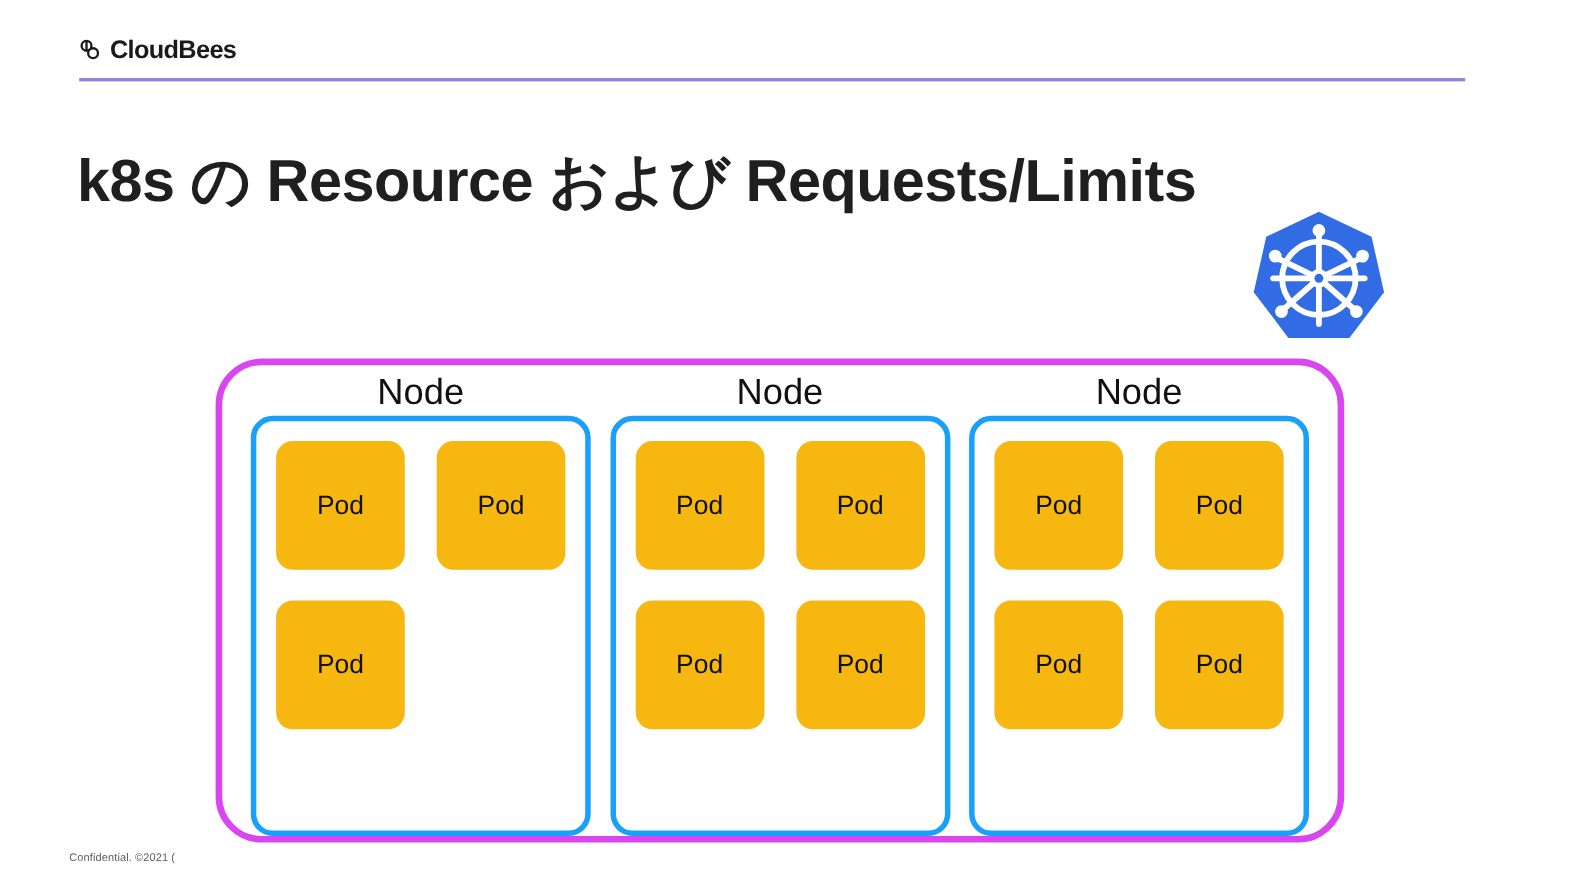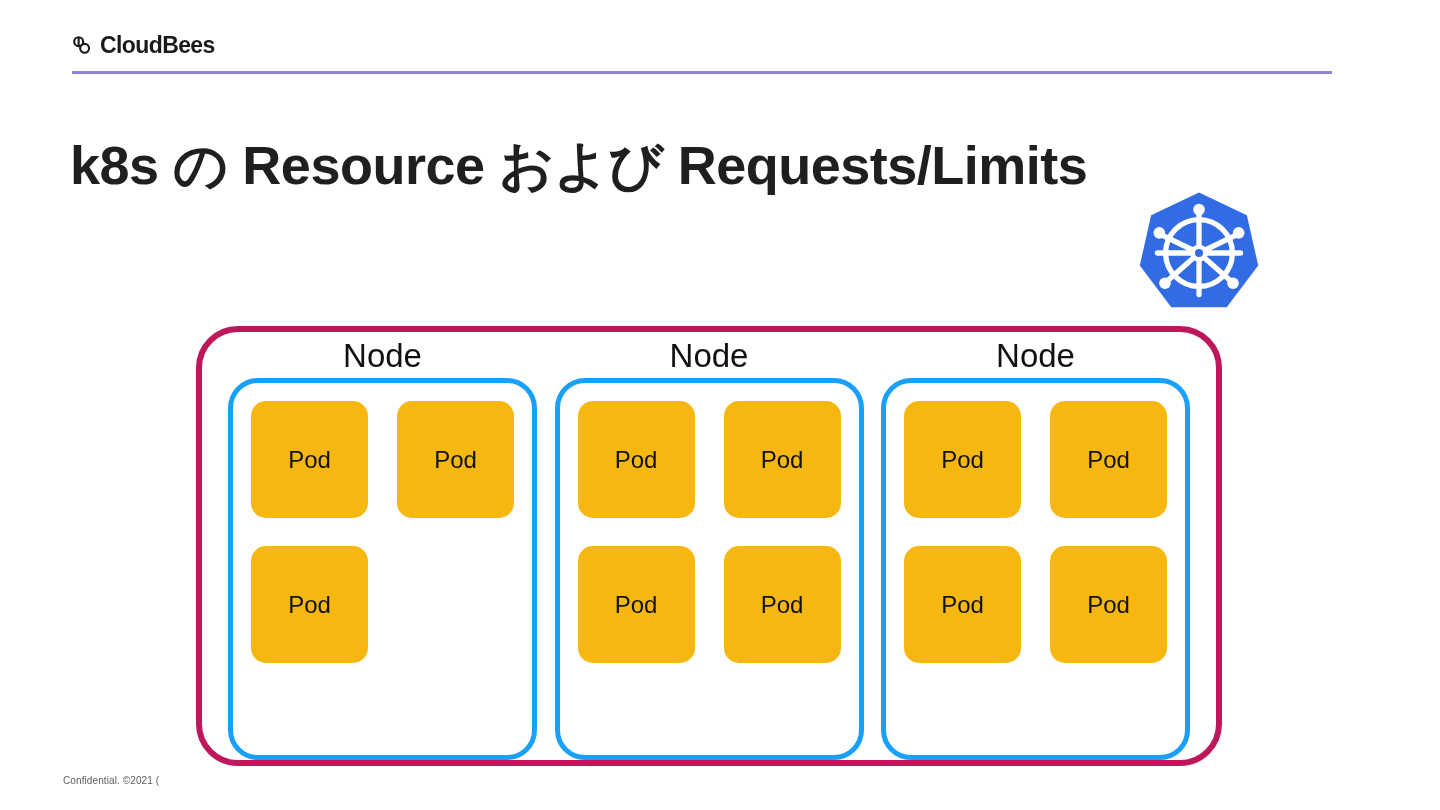--- a/index.html
+++ b/index.html
@@ -78,21 +78,21 @@
   }
   .k8s-logo svg { display: block; width: 100%; height: 100%; }
 
   
   .cluster {
     position: absolute;
     left: 196px;
     top: 326px;
     width: 1026px;
     height: 440px;
-    border: 6px solid #be185d;
+    border: 6px solid #d946ef;
     border-radius: 42px;
     background: #ffffff;
     box-sizing: border-box;
     display: flex;
     align-items: stretch;
     justify-content: space-between;
     padding: 0 26px;
   }
 
   .node {
@@ -111,21 +111,21 @@
     height: 46px;
     display: flex;
     align-items: center;
     justify-content: center;
     letter-spacing: 0;
   }
   .node-box {
     flex: 1 1 auto;
     width: 100%;
     border: 5px solid #18a0fb;
-    border-radius: 30px;
+    border-radius: 20px;
     box-sizing: border-box;
     padding: 18px 16px;
     display: grid;
     grid-template-columns: repeat(2, 117px);
     grid-template-rows: repeat(2, 117px);
     gap: 28px 29px;
     justify-content: center;
     align-content: start;
   }
   .pod {

